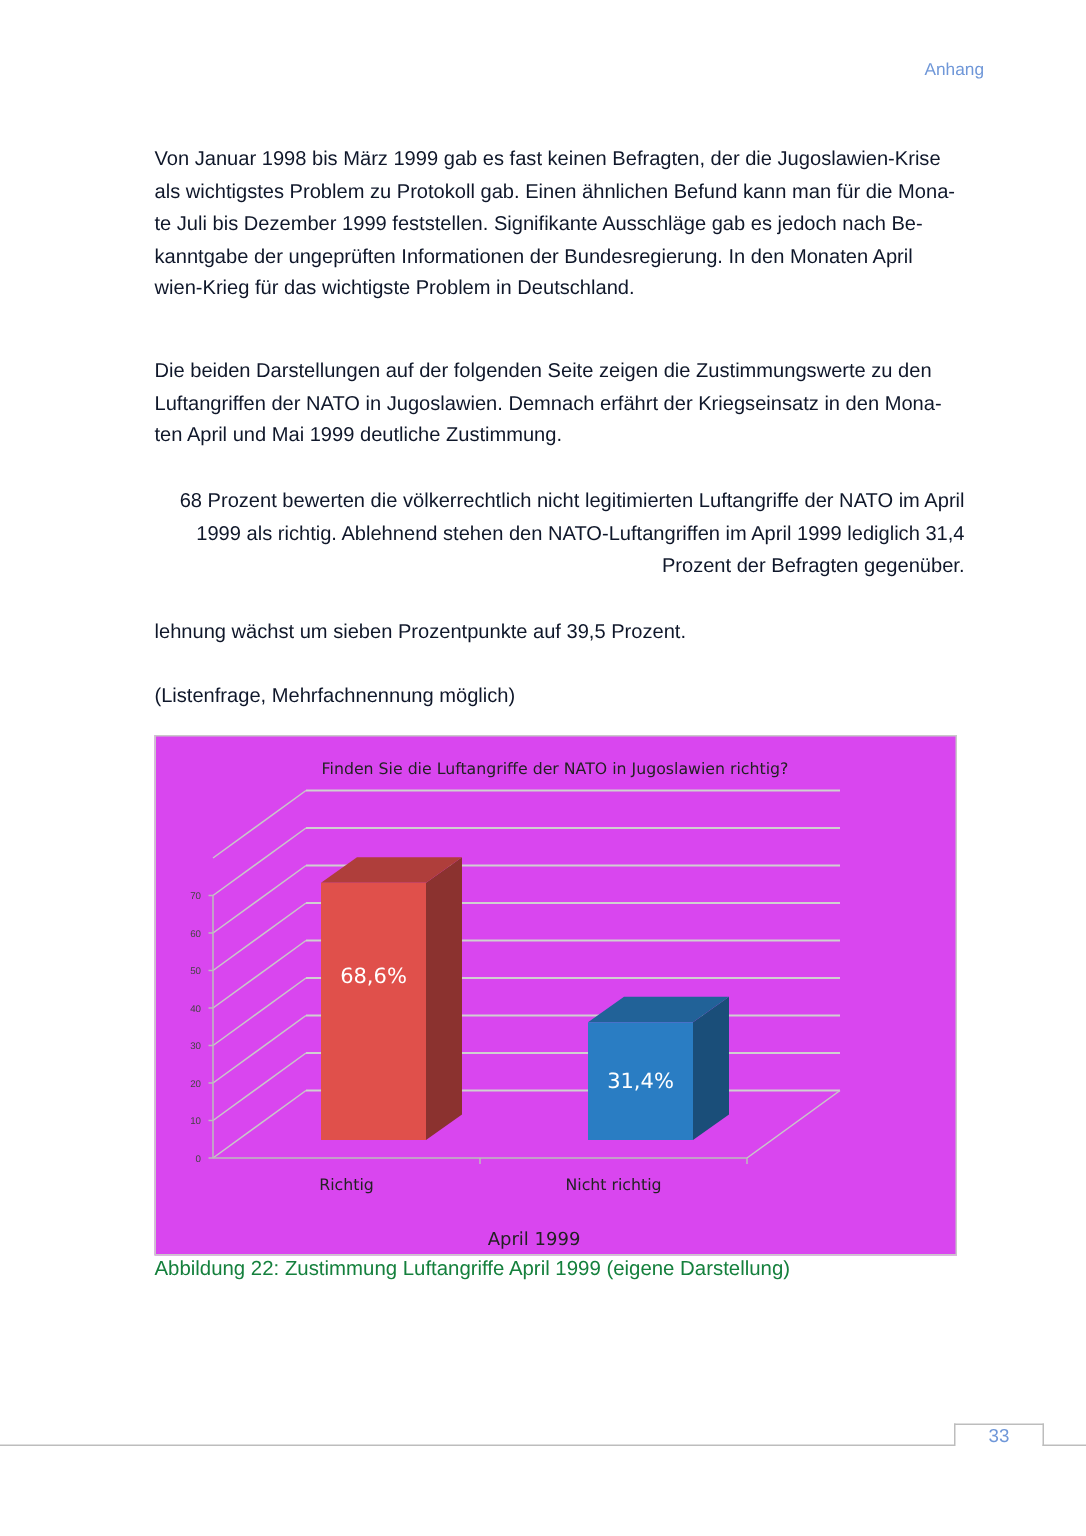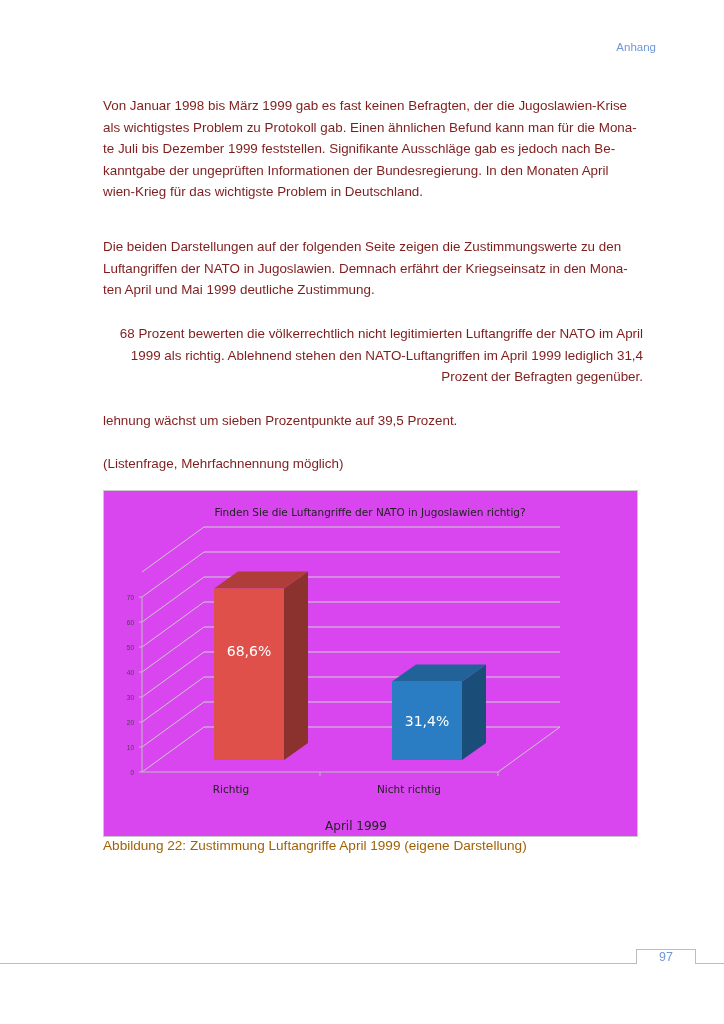--- a/index.html
+++ b/index.html
@@ -1,29 +1,29 @@
 <!DOCTYPE html>
 <html><head>
 <meta charset="utf-8">
 <style>
   html, body { margin: 0; padding: 0; background: #ffffff; }
   body { width: 724px; height: 1024px; position: relative; overflow: hidden;
          font-family: "Liberation Sans", sans-serif; color: #111; }
   .header-label { position: absolute; top: 41px; right: 68px; font-size: 11.5px; color: #6f97d8; }
-  .body-text { position: absolute; left: 103px; width: 540px; font-size: 13.4px; line-height: 21.6px; color: #7f1d1d; }
+  .body-text { position: absolute; left: 103px; width: 540px; font-size: 13.4px; line-height: 21.6px; color: #0f172a; }
   #p1 { top: 95px; }
   #p2 { top: 236px; }
   #p3 { top: 323px; text-align: right; }
   #p4 { top: 410px; }
   #p5 { top: 453px; }
   .chart-frame { position: absolute; left: 103px; top: 490px; width: 533px; height: 345px;
                  border: 1px solid #c9c9c9; background: #d946ef; }
   .chart-frame svg { position: absolute; left: 0; top: 0; }
   .chart-title { font-family: "DejaVu Sans", sans-serif; }
-  .caption { position: absolute; left: 103px; top: 838px; font-size: 13.6px; color: #a16207; }
+  .caption { position: absolute; left: 103px; top: 838px; font-size: 13.6px; color: #15803d; }
   .footer-line-left { position: absolute; left: 0; top: 963px; width: 636px; height: 1px; background: #bdbdbd; }
   .footer-line-right { position: absolute; left: 695px; top: 963px; width: 29px; height: 1px; background: #bdbdbd; }
   .page-box { position: absolute; left: 636px; top: 949px; width: 58px; height: 14px;
               border: 1px solid #bdbdbd; border-bottom: none; text-align: center;
               font-size: 12.5px; line-height: 14px; color: #6f97d8; }
 </style>
 </head>
 <body>
 
 <div class="header-label">Anhang</div>
@@ -110,14 +110,14 @@
         <text x="323" y="234.5" text-anchor="middle" font-size="14" fill="#ffffff" class="chart-title">31,4%</text>
         <text x="305" y="302" text-anchor="middle" font-size="10.5" fill="#222" class="chart-title">Nicht richtig</text>
       </g>
     <text id="chart-xlabel" class="chart-title" x="252" y="339" text-anchor="middle" font-size="12" fill="#222">April 1999</text>
   </svg>
 </div>
 
 <div class="caption">Abbildung 22: Zustimmung Luftangriffe April 1999 (eigene Darstellung)</div>
 
 <div class="footer-line-left"></div>
-<div class="page-box">97</div>
+<div class="page-box">33</div>
 <div class="footer-line-right"></div>
 
 </body></html>

